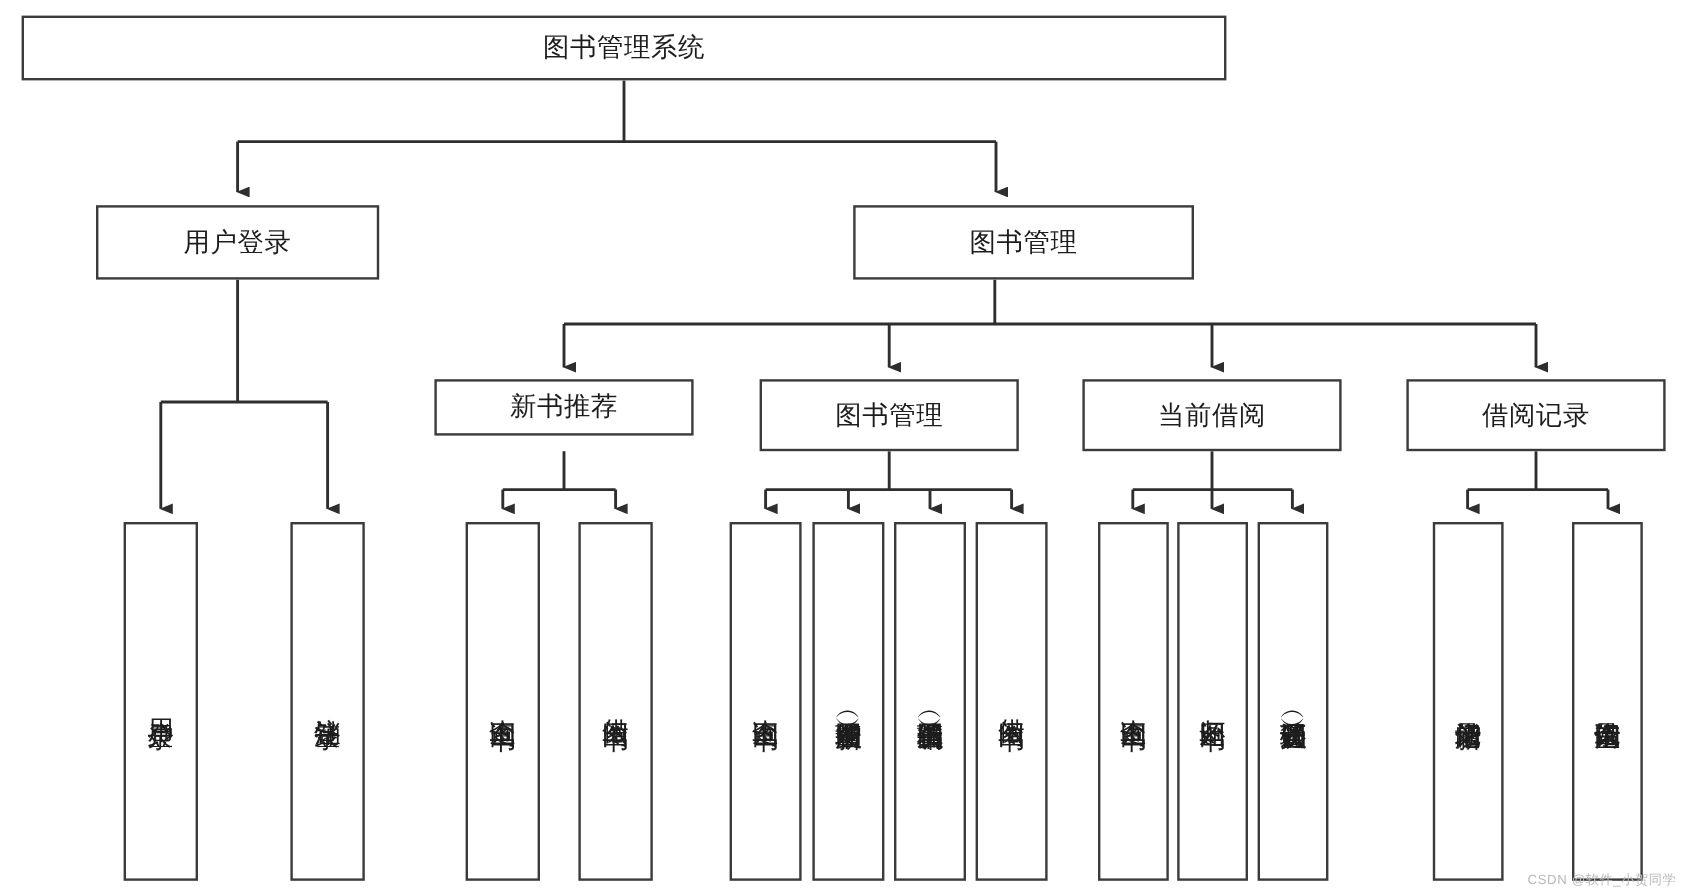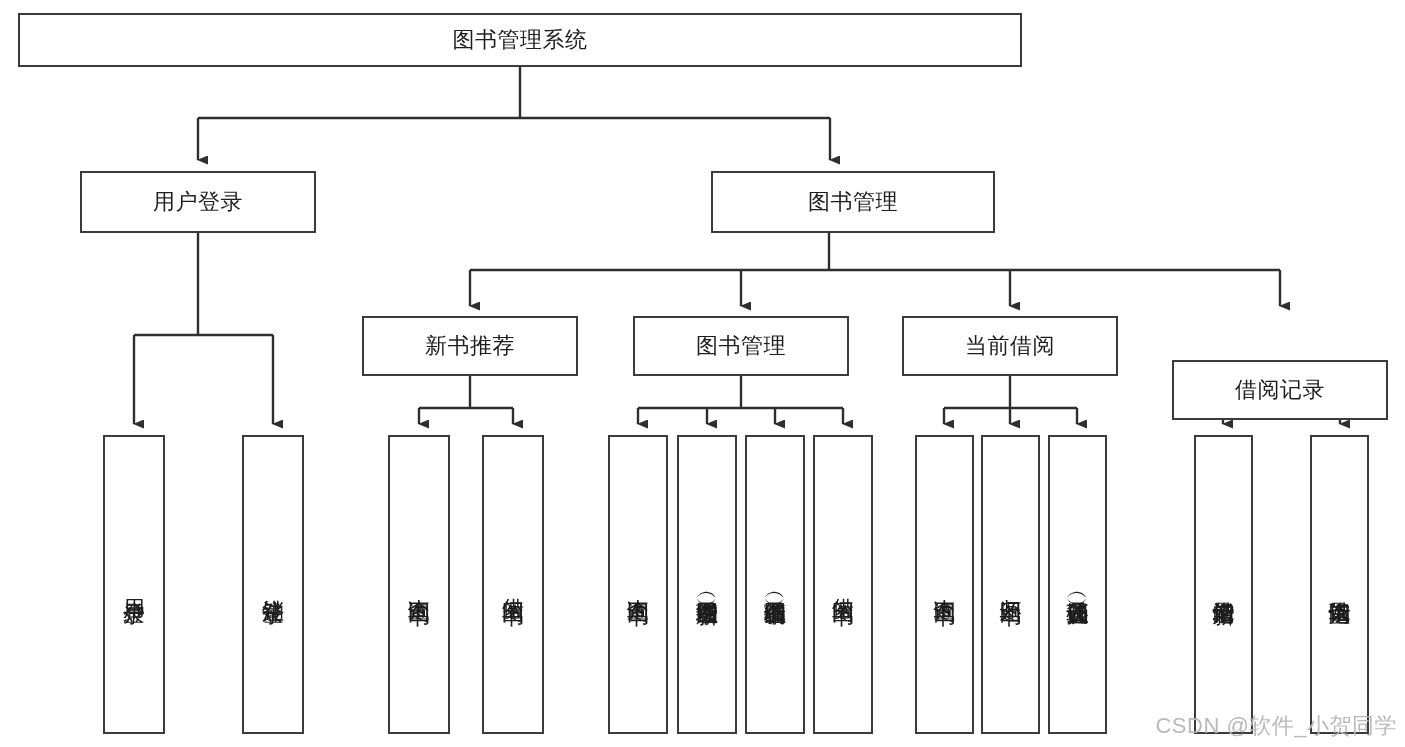--- a/index.html
+++ b/index.html
@@ -50,21 +50,21 @@
     left: 0;
     top: 0;
     width: 1405px;
     height: 747px;
     pointer-events: none;
   }
   .watermark {
     position: absolute;
     right: 8px;
     bottom: 6px;
-    font-size: 22px;
+    font-size: 11px;
     color: #b9b9b9;
     letter-spacing: 0.5px;
     white-space: nowrap;
   }
 </style>
 </head>
 <body>
 
 <div id="canvas">
 
@@ -116,24 +116,24 @@
       <path d="M1223,408 L1223,424" marker-end="url(#arrowhead)"></path>
       <path d="M1340,408 L1340,424" marker-end="url(#arrowhead)"></path>
     </g>
   </svg>
 
   <div class="node h" style="left: 18px; top: 13px; width: 1004px; height: 54px;">图书管理系统</div>
 
   <div class="node h" style="left: 80px; top: 171px; width: 236px; height: 62px;">用户登录</div>
   <div class="node h" style="left: 711px; top: 171px; width: 284px; height: 62px;">图书管理</div>
 
-  <div class="node h" style="left: 362px; top: 316px; width: 216px; height: 60px;">新书推荐</div>
+  <div class="node h" style="left: 362px; top: 316px; width: 216px; height: 47px;">新书推荐</div>
   <div class="node h" style="left: 633px; top: 316px; width: 216px; height: 60px;">图书管理</div>
   <div class="node h" style="left: 902px; top: 316px; width: 216px; height: 60px; text-align: right;">当前借阅</div>
-  <div class="node h" style="left: 1172px; top: 316px; width: 216px; height: 60px; margin-top: 44px;">借阅记录</div>
+  <div class="node h" style="left: 1172px; top: 316px; width: 216px; height: 60px;">借阅记录</div>
 
   <div class="node v" style="left: 103px; top: 435px; width: 62px; height: 299px;">用户登录</div>
   <div class="node v" style="left: 242px; top: 435px; width: 62px; height: 299px;">注销登录</div>
   <div class="node v" style="left: 388px; top: 435px; width: 62px; height: 299px;">查询图书</div>
   <div class="node v" style="left: 482px; top: 435px; width: 62px; height: 299px;">借阅图书</div>
   <div class="node v" style="left: 608px; top: 435px; width: 60px; height: 299px;">查询图书</div>
   <div class="node v tight" style="left: 677px; top: 435px; width: 60px; height: 299px;">新增图书（管理员）</div>
   <div class="node v tight" style="left: 745px; top: 435px; width: 60px; height: 299px;">编辑图书（管理员）</div>
   <div class="node v" style="left: 813px; top: 435px; width: 60px; height: 299px;">借阅图书</div>
   <div class="node v" style="left: 915px; top: 435px; width: 59px; height: 299px;">查询图书</div>

